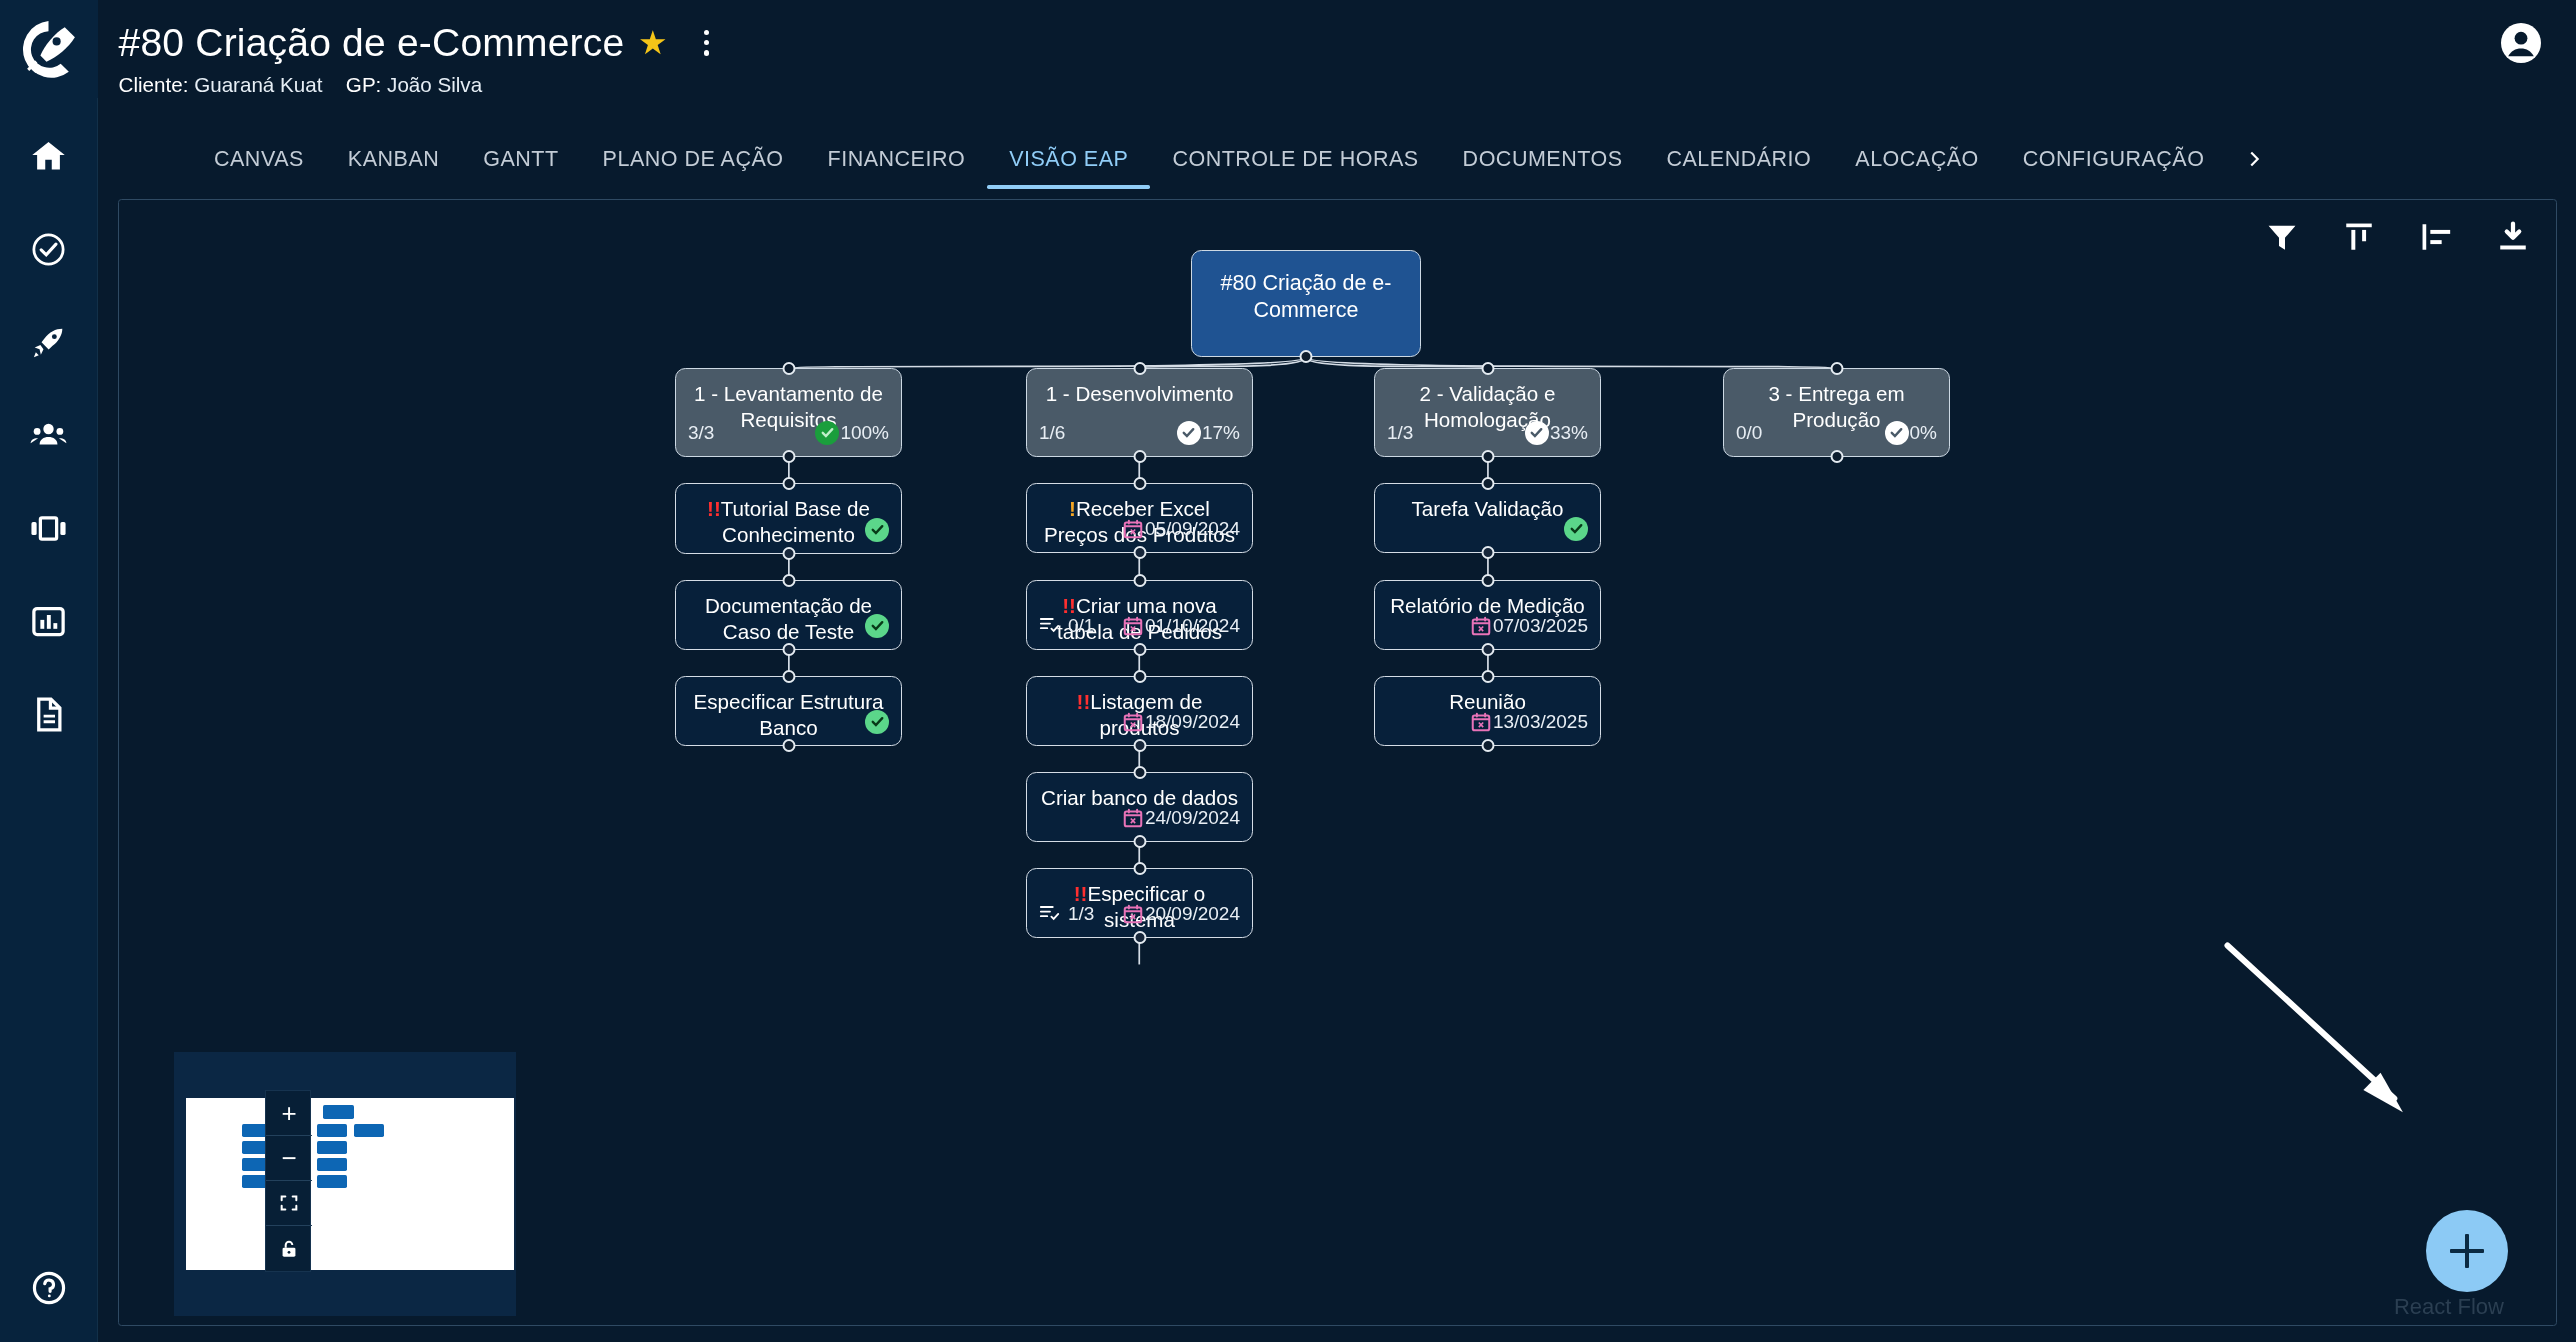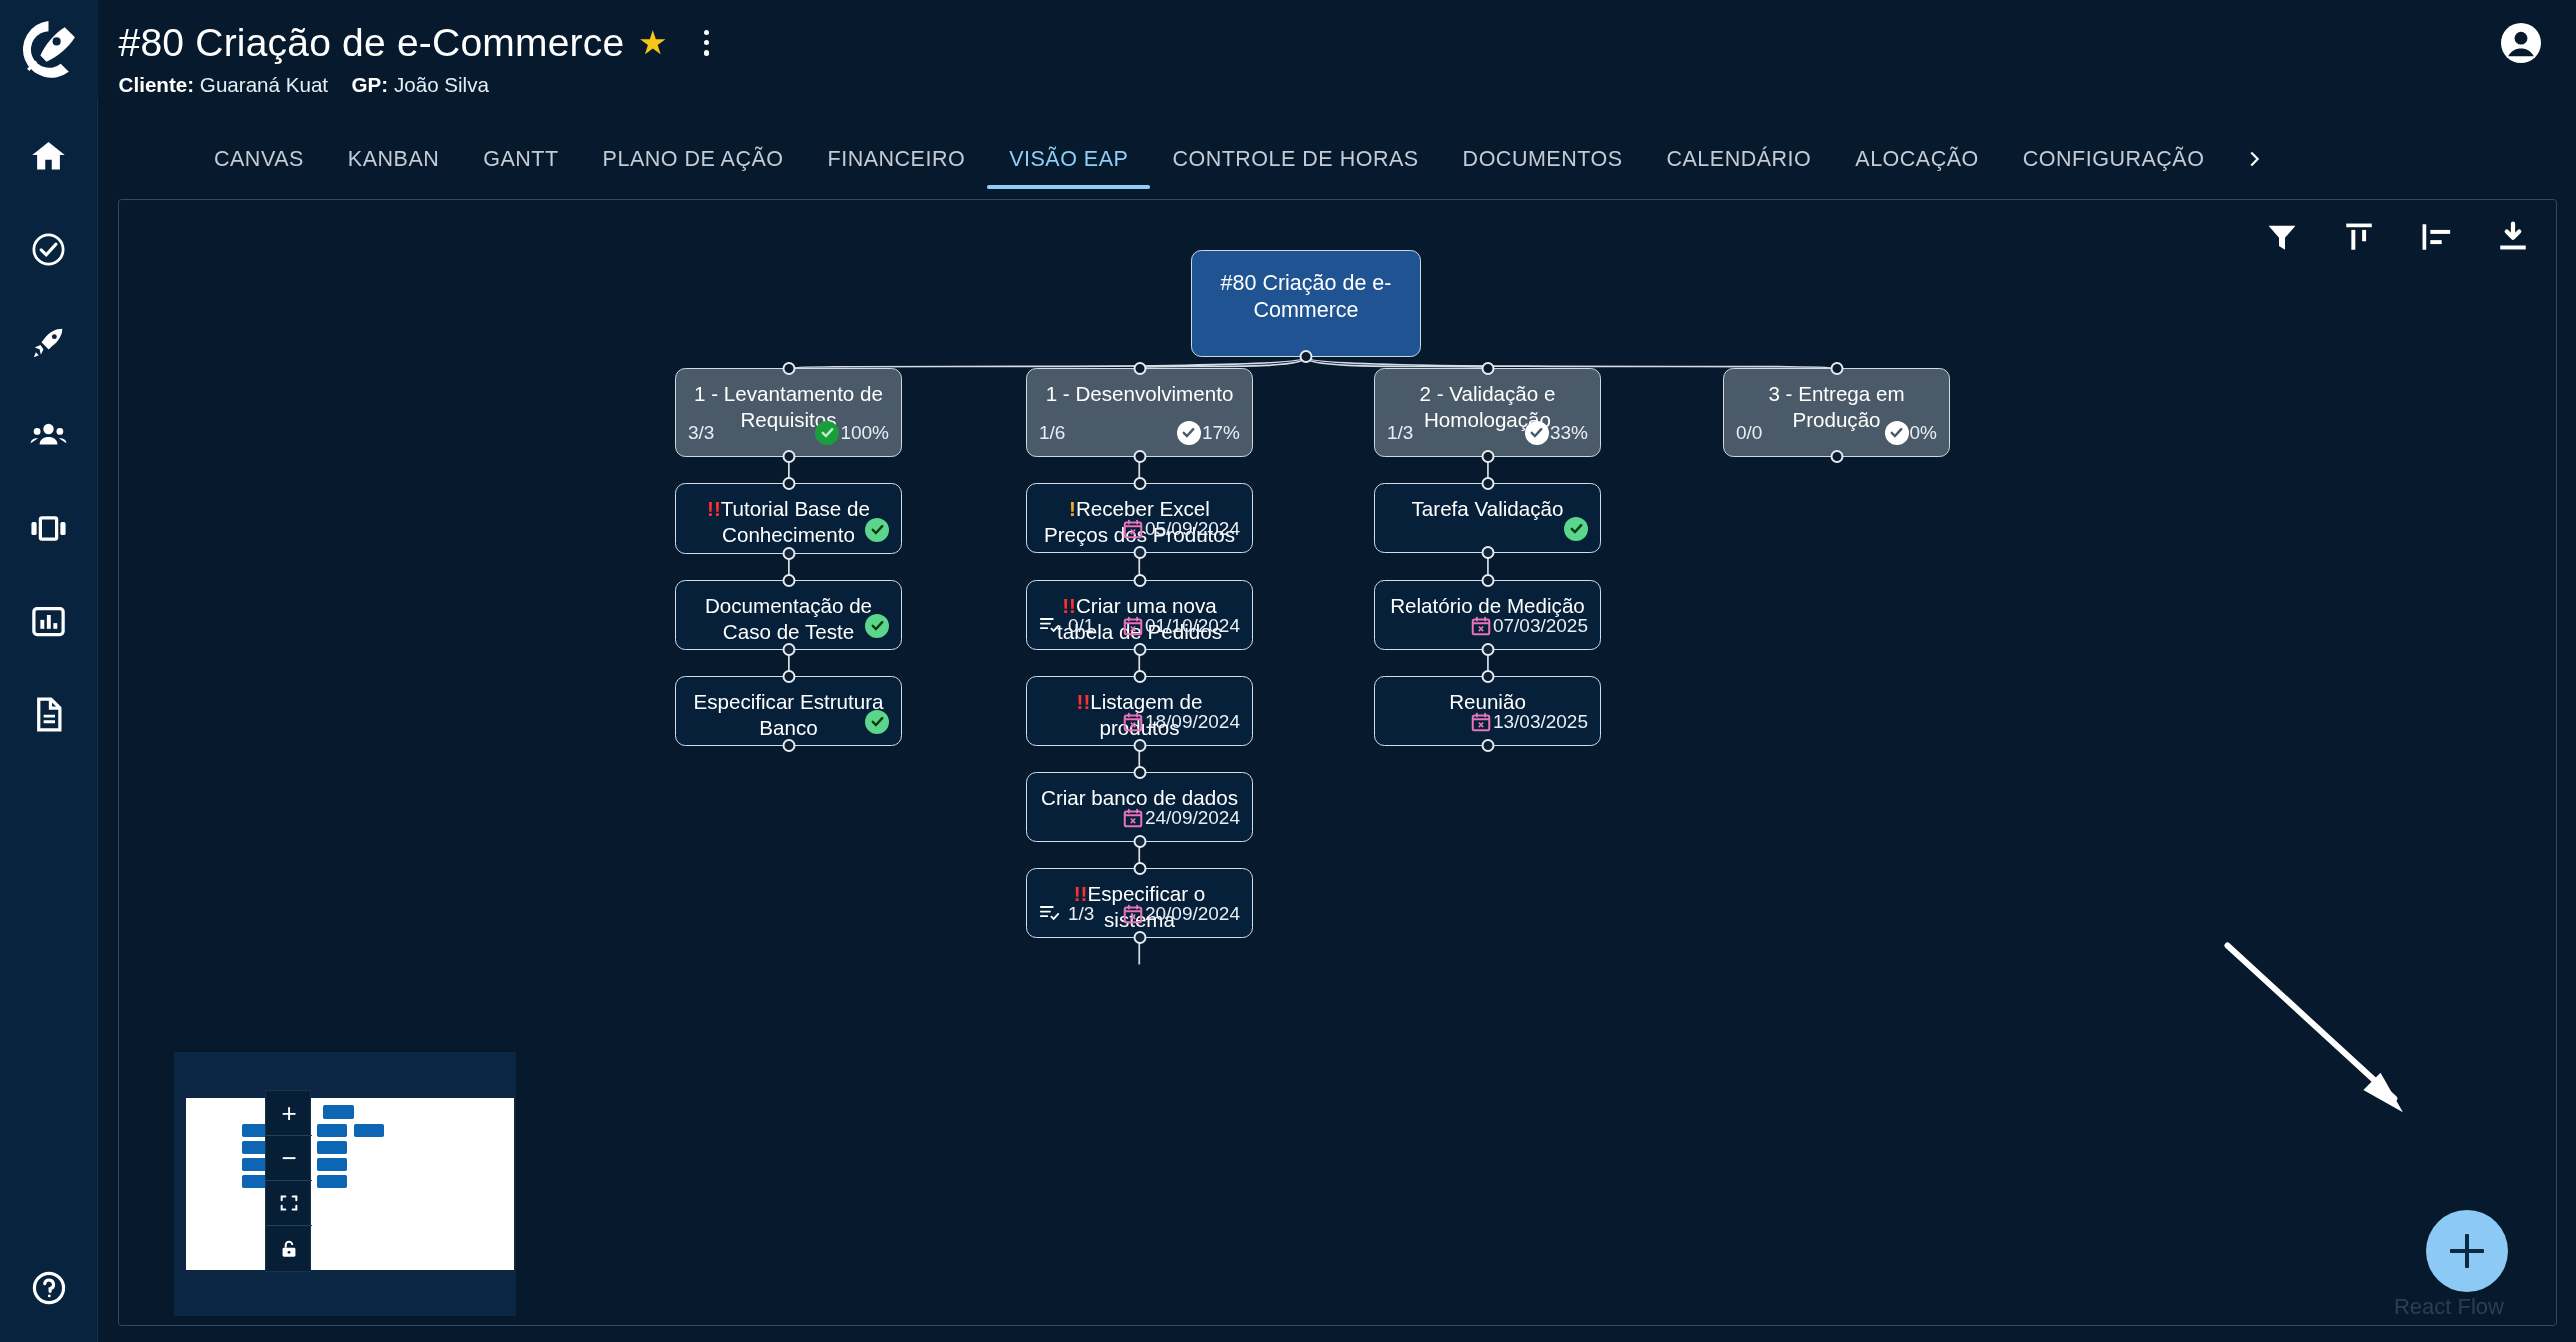--- a/index.html
+++ b/index.html
@@ -31,21 +31,21 @@
 
   
   .header { position: absolute; left: 98px; top: 0; right: 0; height: 135px; background: #071a2d; }
   .title-row { display: flex; align-items: center; gap: 13.7px; padding: 20.6px 0 0 20.6px; }
   .proj-title { font-size: 39px; color: #ffffff; font-weight: 400; letter-spacing: 0.2px; white-space: nowrap; }
   .star-ico { font-size: 33px; color: #f5c518; line-height: 1; cursor: pointer; }
   .kebab { width: 34px; height: 38px; display: flex; flex-direction: column; align-items: center;
            justify-content: center; gap: 5.2px; cursor: pointer; margin-left: 8.6px; }
   .kebab i { display: block; width: 5.2px; height: 5.2px; border-radius: 50%; background: #ffffff; }
   .sub-row { padding: 8.6px 0 0 20.6px; font-size: 20.6px; color: #e6eef5; }
-  .sub-row b { font-weight: 700; color: #ffffff; }
+  .sub-row b { font-weight: 400; color: #ffffff; }
   .sub-sep { display: inline-block; width: 12px; }
   .avatar-btn { position: absolute; right: 31px; top: 19px; width: 48px; height: 48px; cursor: pointer; }
   .avatar-btn svg { width: 48px; height: 48px; fill: #ffffff; }
 
   
   .tabbar { position: absolute; left: 98px; top: 129px; right: 0; height: 60px;
             display: flex; align-items: stretch; }
   .tab { display: flex; align-items: center; padding: 0 22px; font-size: 21.5px;
          color: #c3ccd6; letter-spacing: 0.5px; white-space: nowrap; cursor: pointer;
          position: relative; }

